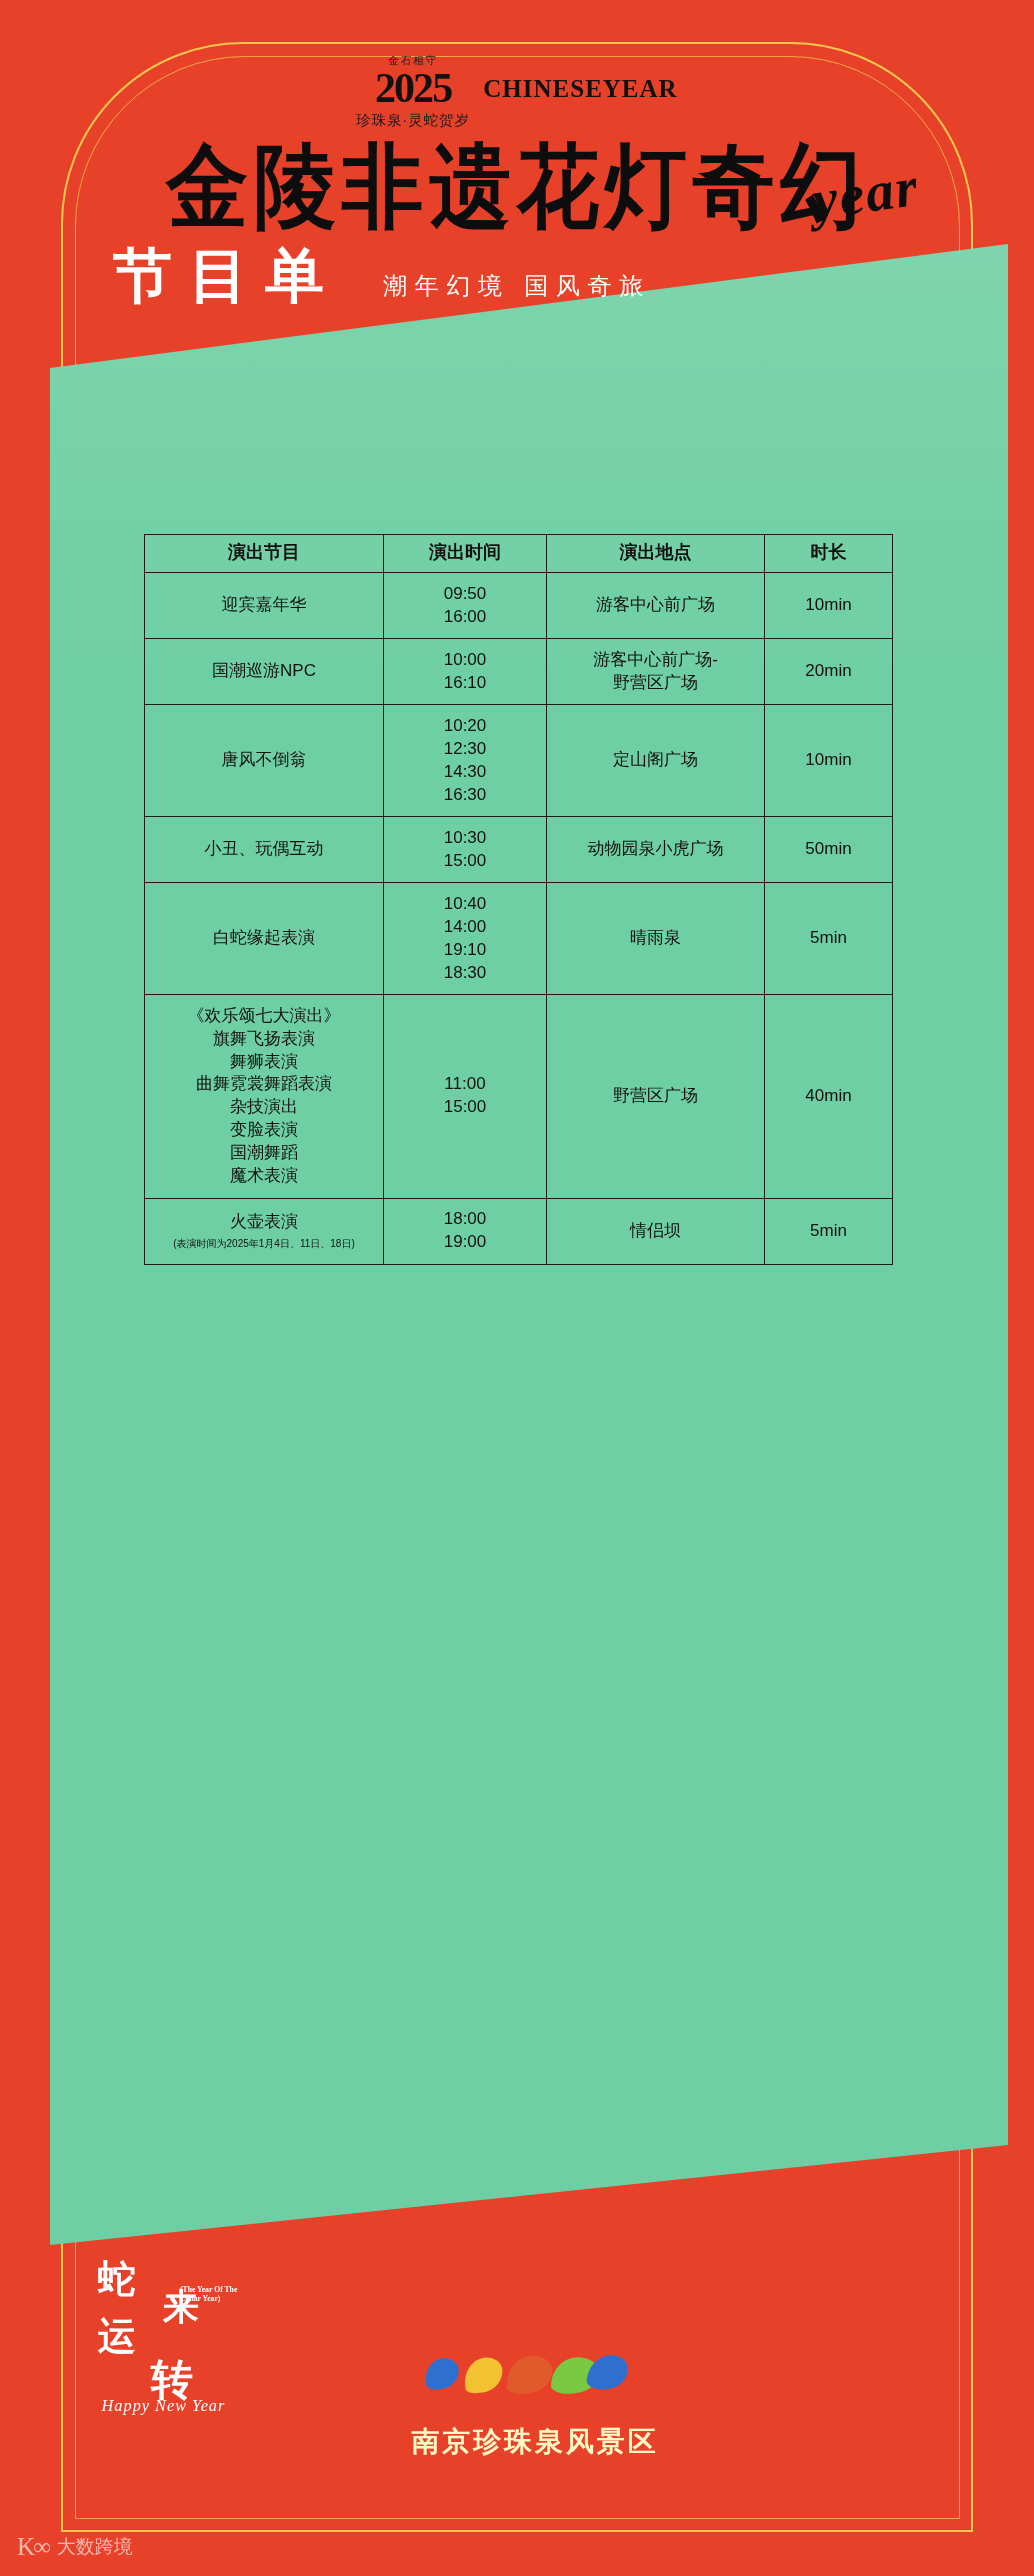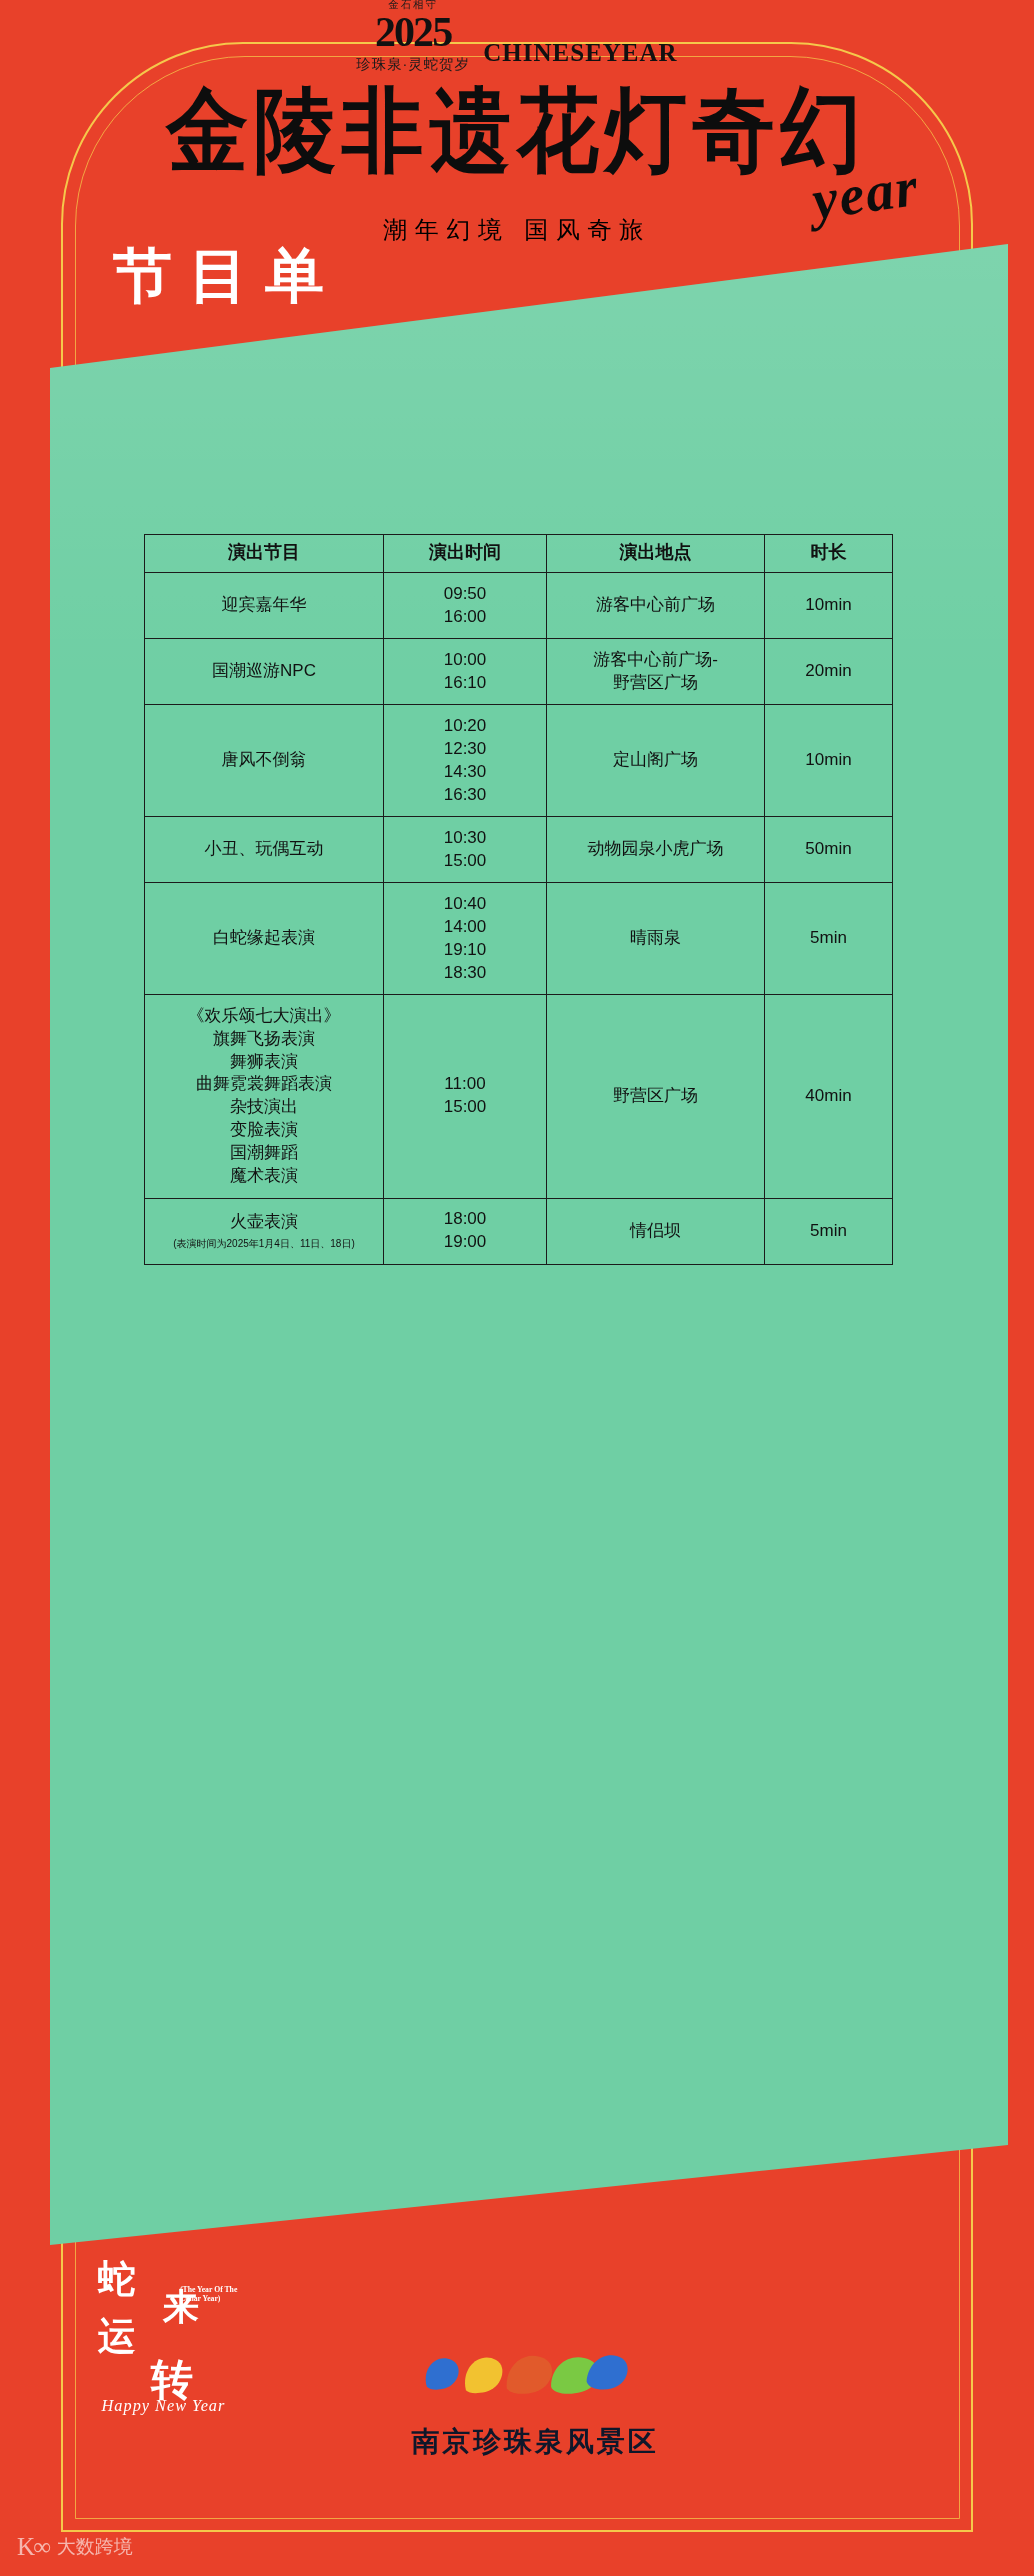--- a/index.html
+++ b/index.html
@@ -51,23 +51,24 @@
     background:linear-gradient(180deg, rgba(255,255,255,.10), rgba(255,255,255,0) 22%);
   }
 
   
   .header {
     position: absolute;
     left: 0; top: 0; width: 1034px;
     text-align: center;
   }
   .yearline {
+    margin-top: 56px;
     display: flex;
     justify-content: center;
-    align-items: flex-end;
+    align-items: center;
     gap: 13.4px;
   }
   .yearblock { text-align: center; line-height: 1; }
   .yearblock .tiny {
     font-size: 10.5px; color: #1a1a1a; letter-spacing: 1.9px;
     font-family: "Liberation Serif", serif;
   }
   .yearblock .big {
     font-size: 42px; font-weight: bold; color: #111;
     font-family: "Liberation Serif", serif;
@@ -89,21 +90,21 @@
     font-weight: bold;
     font-size: 82px;
     color: #0d0d0d;
     letter-spacing: 5.7px;
     white-space: nowrap;
     transform: scaleY(1.12);
   }
   .sub-title {
     margin-top: 27px;
     font-size: 24px;
-    color: #000000;
+    color: #ffffff;
     letter-spacing: 7.7px;
   }
   .script-year {
     position: absolute;
     right: 115px;
     top: 161px;
     font-family: "Liberation Serif", serif;
     font-style: italic;
     font-weight: bold;
     font-size: 56px;
@@ -216,21 +217,21 @@
     font-weight: bold;
     font-size: 18px;
     color: #f7d66a;
     letter-spacing: 1px;
   }
   .brand-cn {
     margin-top: 5.7px;
     font-family: "Liberation Serif", serif;
     font-weight: bold;
     font-size: 28px;
-    color: #0f172a;
+    color: #fef9c3;
     letter-spacing: 2.9px;
     padding-left: 36px;
   }
 
   .watermark {
     position: absolute;
     left: 17px; bottom: 15.3px;
     display: flex; align-items: center; gap: 7.7px;
     color: rgba(255,255,255,.62);
     font-size: 19px;

